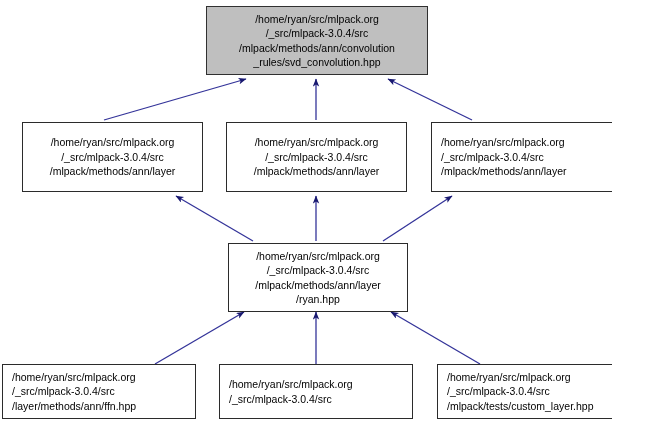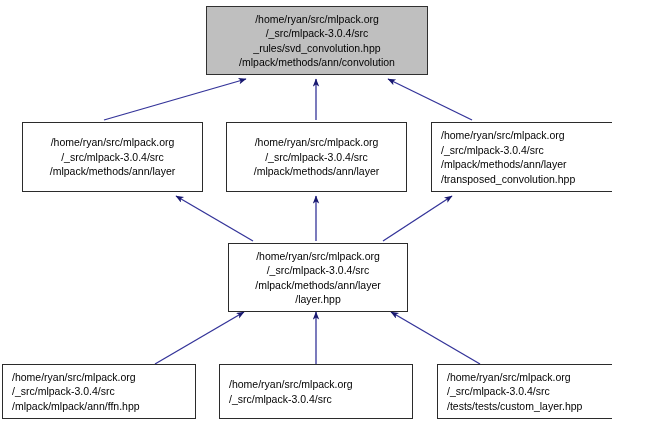--- a/index.html
+++ b/index.html
@@ -97,60 +97,59 @@
     </g>
 
     <g>
       <line x1="480" y1="364" x2="391" y2="312" stroke="#333399" stroke-width="1.3" marker-end="url(#arrowhead)"></line>
     </g>
   </svg>
 
   <div class="node root" style="left:206px; top:6px; width:222px; height:69px;">
     <span class="ln">/home/ryan/src/mlpack.org</span>
     <span class="ln">/_src/mlpack-3.0.4/src</span>
+    <span class="ln">/mlpack/methods/ann/convolution</span>
     <span class="ln">_rules/svd_convolution.hpp</span>
-    <span class="ln">/mlpack/methods/ann/convolution</span>
   </div>
 
   <div class="node" style="left:22px; top:122px; width:181px; height:70px;">
     <span class="ln">/home/ryan/src/mlpack.org</span>
     <span class="ln">/_src/mlpack-3.0.4/src</span>
     <span class="ln">/mlpack/methods/ann/layer</span>
   </div>
 
   <div class="node" style="left:226px; top:122px; width:181px; height:70px;">
     <span class="ln">/home/ryan/src/mlpack.org</span>
     <span class="ln">/_src/mlpack-3.0.4/src</span>
     <span class="ln">/mlpack/methods/ann/layer</span>
   </div>
 
   <div class="node leftalign" style="left:431px; top:122px; width:191px; height:70px;">
     <span class="ln">/home/ryan/src/mlpack.org</span>
     <span class="ln">/_src/mlpack-3.0.4/src</span>
     <span class="ln">/mlpack/methods/ann/layer</span>
-    <span class="ln">/transposed_convolution.hpp</span>
   </div>
 
   <div class="node" style="left:228px; top:243px; width:180px; height:69px;">
     <span class="ln">/home/ryan/src/mlpack.org</span>
     <span class="ln">/_src/mlpack-3.0.4/src</span>
     <span class="ln">/mlpack/methods/ann/layer</span>
-    <span class="ln">/layer.hpp</span>
+    <span class="ln">/ryan.hpp</span>
   </div>
 
   <div class="node leftalign" style="left:2px; top:364px; width:194px; height:55px;">
     <span class="ln">/home/ryan/src/mlpack.org</span>
     <span class="ln">/_src/mlpack-3.0.4/src</span>
-    <span class="ln">/mlpack/mlpack/ann/ffn.hpp</span>
+    <span class="ln">/layer/methods/ann/ffn.hpp</span>
   </div>
 
   <div class="node leftalign" style="left:219px; top:364px; width:194px; height:55px;">
     <span class="ln">/home/ryan/src/mlpack.org</span>
     <span class="ln">/_src/mlpack-3.0.4/src</span>
   </div>
 
   <div class="node leftalign" style="left:437px; top:364px; width:200px; height:55px;">
     <span class="ln">/home/ryan/src/mlpack.org</span>
     <span class="ln">/_src/mlpack-3.0.4/src</span>
-    <span class="ln">/tests/tests/custom_layer.hpp</span>
+    <span class="ln">/mlpack/tests/custom_layer.hpp</span>
   </div>
 
 </div>
 
 </body></html>

